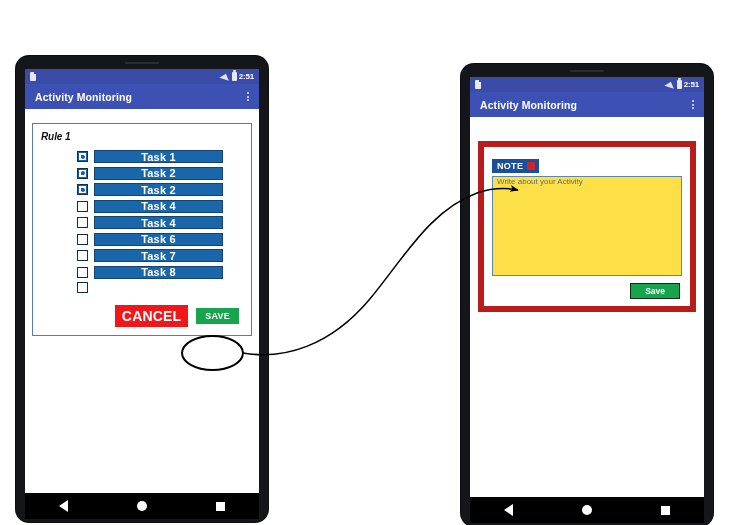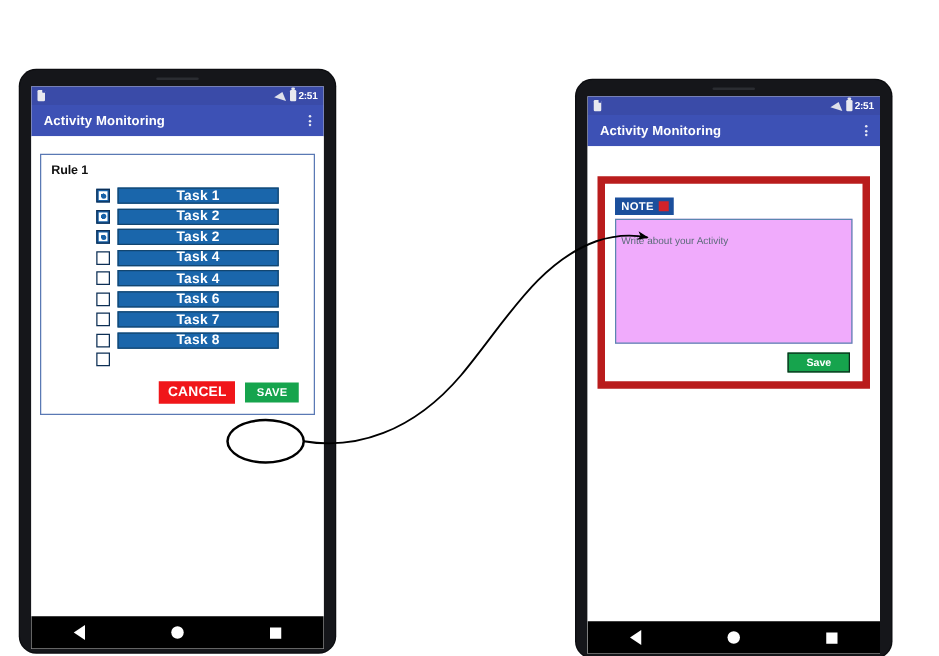--- a/index.html
+++ b/index.html
@@ -143,20 +143,21 @@
     background: #ffffff;
     box-sizing: border-box;
     padding: 7px 6px 8px 6px;
   }
   .rule-title {
     font-size: 10px;
     font-weight: bold;
     color: #101010;
     margin: 0 0 8px 2px;
     letter-spacing: -0.1px;
+    font-style: italic;
   }
   .task-list {
     display: flex;
     flex-direction: column;
     gap: 3.5px;
     padding-left: 38px;
     padding-right: 22px;
   }
   .task-row {
     display: flex;
@@ -210,21 +211,21 @@
     display: flex;
     justify-content: flex-end;
     align-items: center;
     gap: 8px;
     margin-top: 12px;
     padding-right: 6px;
   }
   .btn-cancel {
     background: #f0161a;
     color: #ffffff;
-    font-size: 11px;
+    font-size: 14px;
     font-weight: bold;
     padding: 3px 7px 3px 7px;
     letter-spacing: 0.2px;
     cursor: pointer;
     border: none;
     font-family: "Liberation Sans", sans-serif;
   }
   .btn-save-main {
     background: #16a44d;
     color: #ffffff;
@@ -271,25 +272,25 @@
     letter-spacing: 0.3px;
   }
   .note-tag-close {
     width: 8px; height: 8px;
     background: #d2232a;
     display: inline-block;
     cursor: pointer;
     position: relative;
   }
   .note-textarea {
-    background: #f0abfc;
+    background: #fde047;
     border: 1px solid #5b86b0;
     box-sizing: border-box;
     height: 100px;
-    padding: 13px 4px;
+    padding: 1px 4px;
     position: relative;
     cursor: text;
   }
   .note-placeholder {
     color: #5c6b7a;
     font-size: 8px;
     letter-spacing: 0;
     line-height: 1.1;
   }
   .note-actions {

